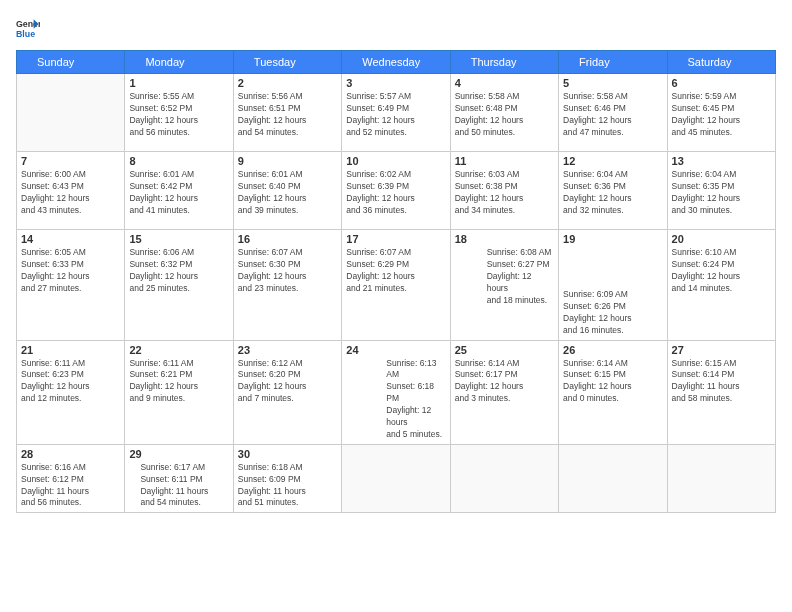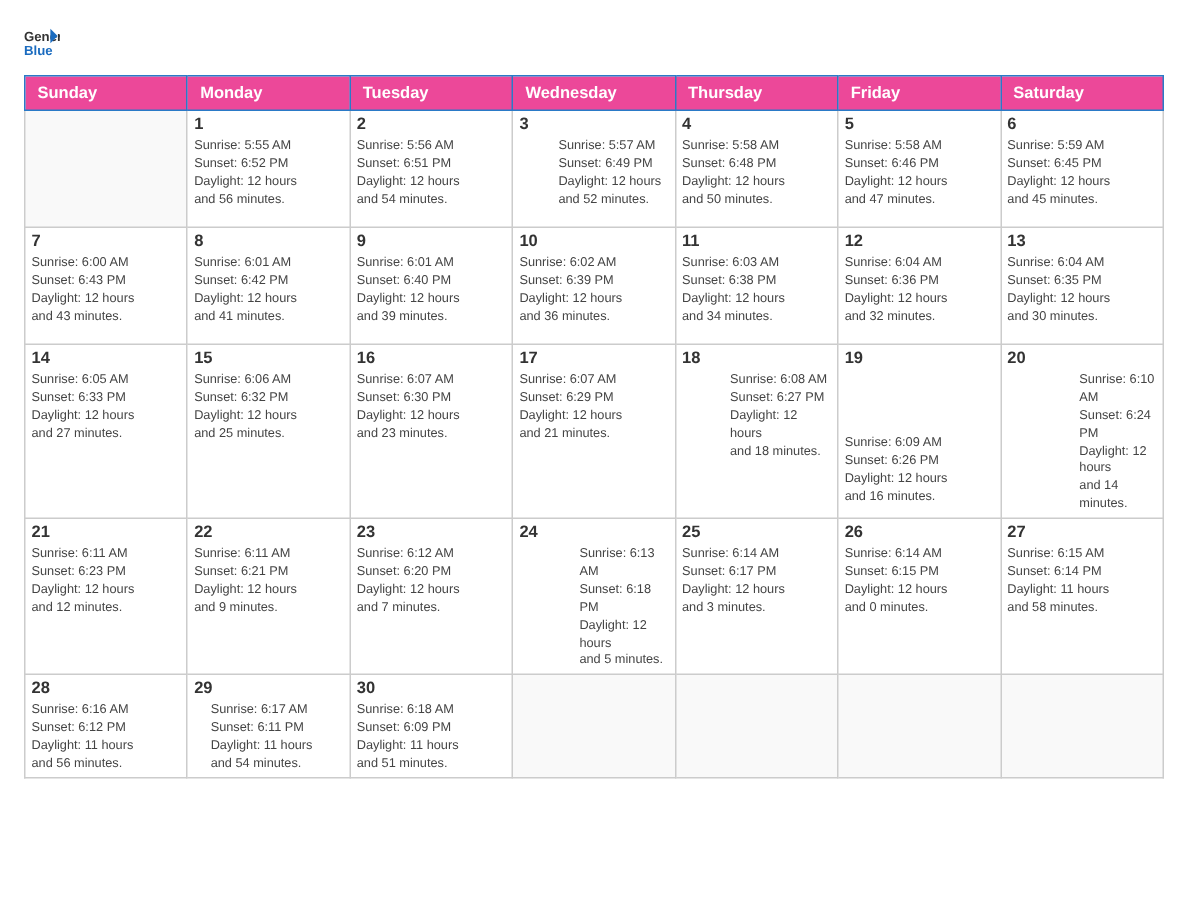--- a/index.html
+++ b/index.html
@@ -42,26 +42,26 @@
     .subtitle {
       font-size: 14px;
       color: #555;
     }
     .calendar {
       width: 100%;
       border-collapse: collapse;
       font-size: 9.5px;
     }
     .calendar th {
-      background: #ec4899;
+      background: #3b82f6;
       color: #fff;
-      padding: 5px 8px;
+      padding: 5px 20px;
       text-align: left;
       font-size: 11px;
-      font-weight: bold;
+      font-weight: normal;
       border: 1px solid #2a7ac7;
     }
     .calendar td {
       border: 1px solid #ccc;
       vertical-align: top;
       padding: 3px 4px;
       width: calc(100% / 7);
       height: 78px;
       background: #fff;
     }
@@ -129,21 +129,21 @@
           </td>
           <td>
             <div class="day-num">2</div>
             <div class="day-info" style="white-space: pre-line;">Sunrise: 5:56 AM
 Sunset: 6:51 PM
 Daylight: 12 hours
 and 54 minutes.</div>
           </td>
           <td>
             <div class="day-num">3</div>
-            <div class="day-info" style="white-space: pre-line; margin-left: 26px;">Sunrise: 5:57 AM
+            <div class="day-info" style="white-space: pre-line;">Sunrise: 5:57 AM
 Sunset: 6:49 PM
 Daylight: 12 hours
 and 52 minutes.</div>
           </td>
           <td>
             <div class="day-num">4</div>
             <div class="day-info" style="white-space: pre-line;">Sunrise: 5:58 AM
 Sunset: 6:48 PM
 Daylight: 12 hours
 and 50 minutes.</div>
@@ -252,21 +252,21 @@
           </td>
           <td>
             <div class="day-num">19</div>
             <div class="day-info" style="white-space: pre-line; margin-top: 44px;">Sunrise: 6:09 AM
 Sunset: 6:26 PM
 Daylight: 12 hours
 and 16 minutes.</div>
           </td>
           <td>
             <div class="day-num">20</div>
-            <div class="day-info" style="white-space: pre-line; margin-left: 48px;">Sunrise: 6:10 AM
+            <div class="day-info" style="white-space: pre-line;">Sunrise: 6:10 AM
 Sunset: 6:24 PM
 Daylight: 12 hours
 and 14 minutes.</div>
           </td>
         </tr>
         <tr>
           <td>
             <div class="day-num">21</div>
             <div class="day-info" style="white-space: pre-line;">Sunrise: 6:11 AM
 Sunset: 6:23 PM

